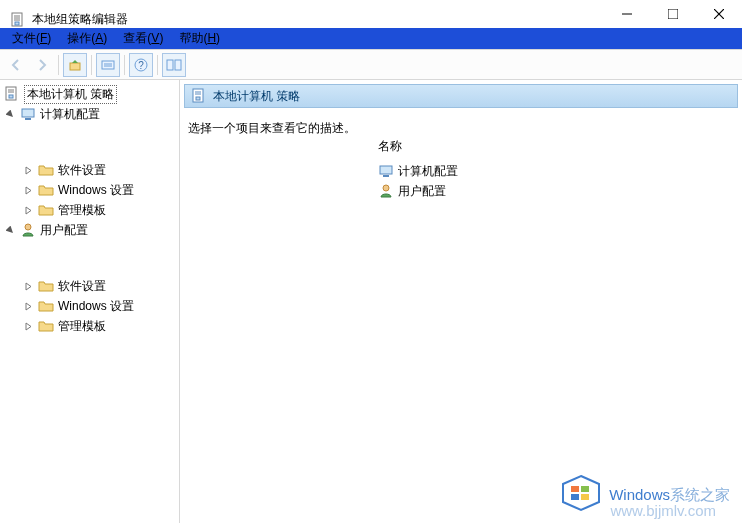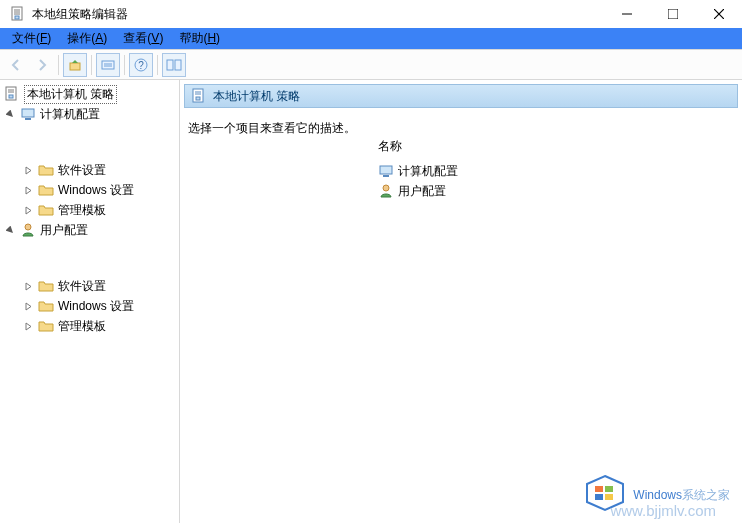--- a/index.html
+++ b/index.html
@@ -1,26 +1,26 @@
 <!DOCTYPE html>
 <html><head>
 <meta charset="utf-8">
 <style>
 * { margin: 0; padding: 0; box-sizing: border-box; }
 body { font-family: "Microsoft YaHei", "Segoe UI", Tahoma, sans-serif; font-size: 12px; background: #fff; width: 742px; height: 523px; overflow: hidden; position: relative; }
 
 
-.titlebar { height: 28px; display: flex; align-items: center; padding: 0 10px; background: #fff; }
+.titlebar { height: 28px; display: flex; align-items: flex-end; padding: 0 10px; background: #fff; }
 .titlebar .title-icon { width: 16px; height: 16px; margin-right: 6px; display: inline-flex; align-items: center; justify-content: center; }
 .titlebar .title-text { color: #000; font-size: 12px; }
 .window-controls { position: absolute; right: 0; top: 0; display: flex; }
 .window-controls .ctrl { width: 46px; height: 28px; display: flex; align-items: center; justify-content: center; color: #000; }
 
 
-.menubar { height: 22px; display: flex; align-items: flex-end; padding: 0 4px; background: #3b82f6; border-bottom: 1px solid #d8d8d8; }
+.menubar { height: 22px; display: flex; align-items: flex-end; padding: 0 4px; background: #1d4ed8; border-bottom: 1px solid #d8d8d8; }
 .menubar .menu-item { padding: 2px 8px; cursor: default; }
 .menubar .menu-item .hotkey { text-decoration: underline; }
 
 
 .toolbar { height: 30px; display: flex; align-items: center; padding: 2px 4px; border-bottom: 1px solid #d8d8d8; background: #fcfcfc; gap: 2px; }
 .toolbar .tb-btn { width: 24px; height: 24px; display: flex; align-items: center; justify-content: center; border: 1px solid transparent; }
 .toolbar .tb-btn.boxed { border: 1px solid #a9c6e6; background: #eaf3fb; }
 .toolbar .tb-sep { width: 1px; height: 20px; background: #d8d8d8; margin: 0 2px; }
 
 
@@ -51,21 +51,21 @@
 .list-item-icon { width: 16px; height: 16px; }
 
 
 .bottom-tabs { height: 22px; display: flex; align-items: flex-end; padding-left: 6px; border-top: 1px solid #d8d8d8; background: #fff; }
 .bottom-tabs .tab { padding: 2px 12px; border: 1px solid #c4c4c4; border-top: none; background: #f4f4f4; font-size: 12px; }
 .bottom-tabs .tab + .tab { margin-left: -1px; }
 .bottom-tabs .tab.active { background: #fff; }
 
 
 .watermark { position: absolute; right: 12px; bottom: 6px; display: flex; align-items: center; gap: 8px; opacity: 0.9; }
-.watermark .wm-text1 { color: #2a6fc9; font-size: 12px; }
+.watermark .wm-text1 { color: #2a6fc9; font-size: 15px; }
 .watermark .wm-text1 .thin { color: #7aa6d8; font-weight: 300; }
 .watermark .wm-text2 { position: absolute; right: 14px; bottom: -2px; color: #aac6e6; font-size: 15px; }
 
 .arrow-disabled { opacity: 0.35; }
 </style>
 </head>
 <body>
 
 <div class="titlebar">
   <span class="title-icon">

